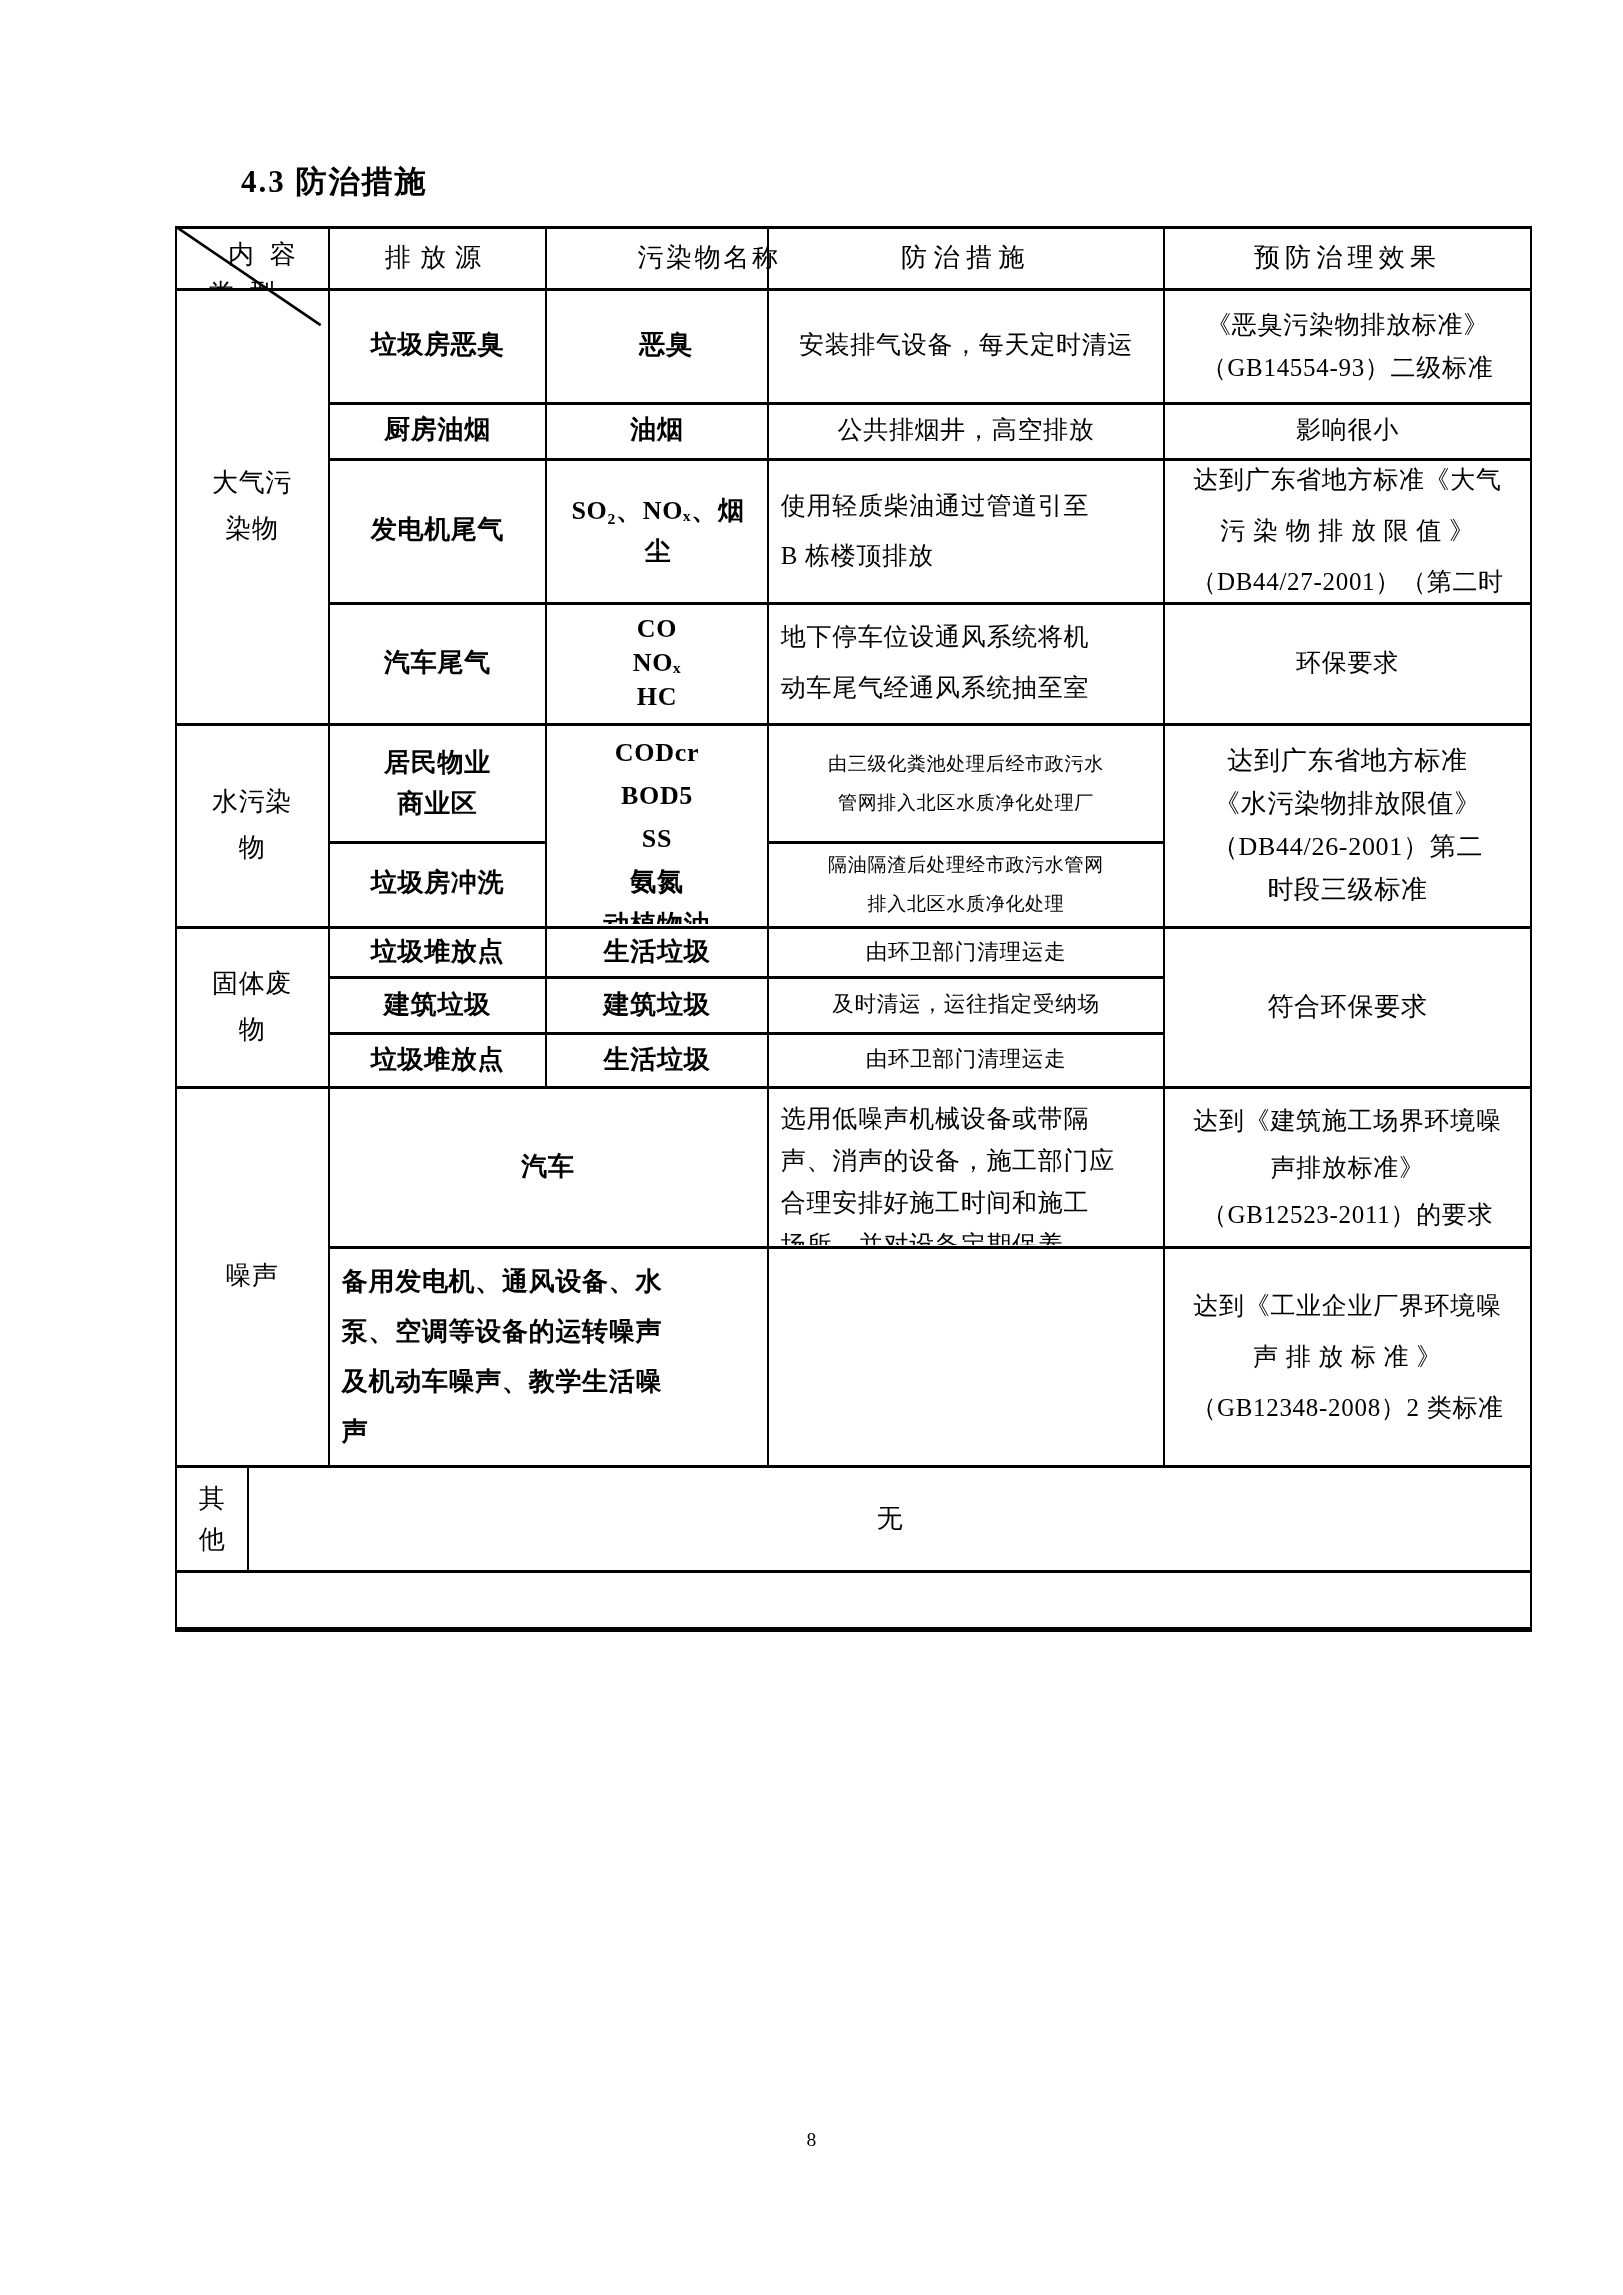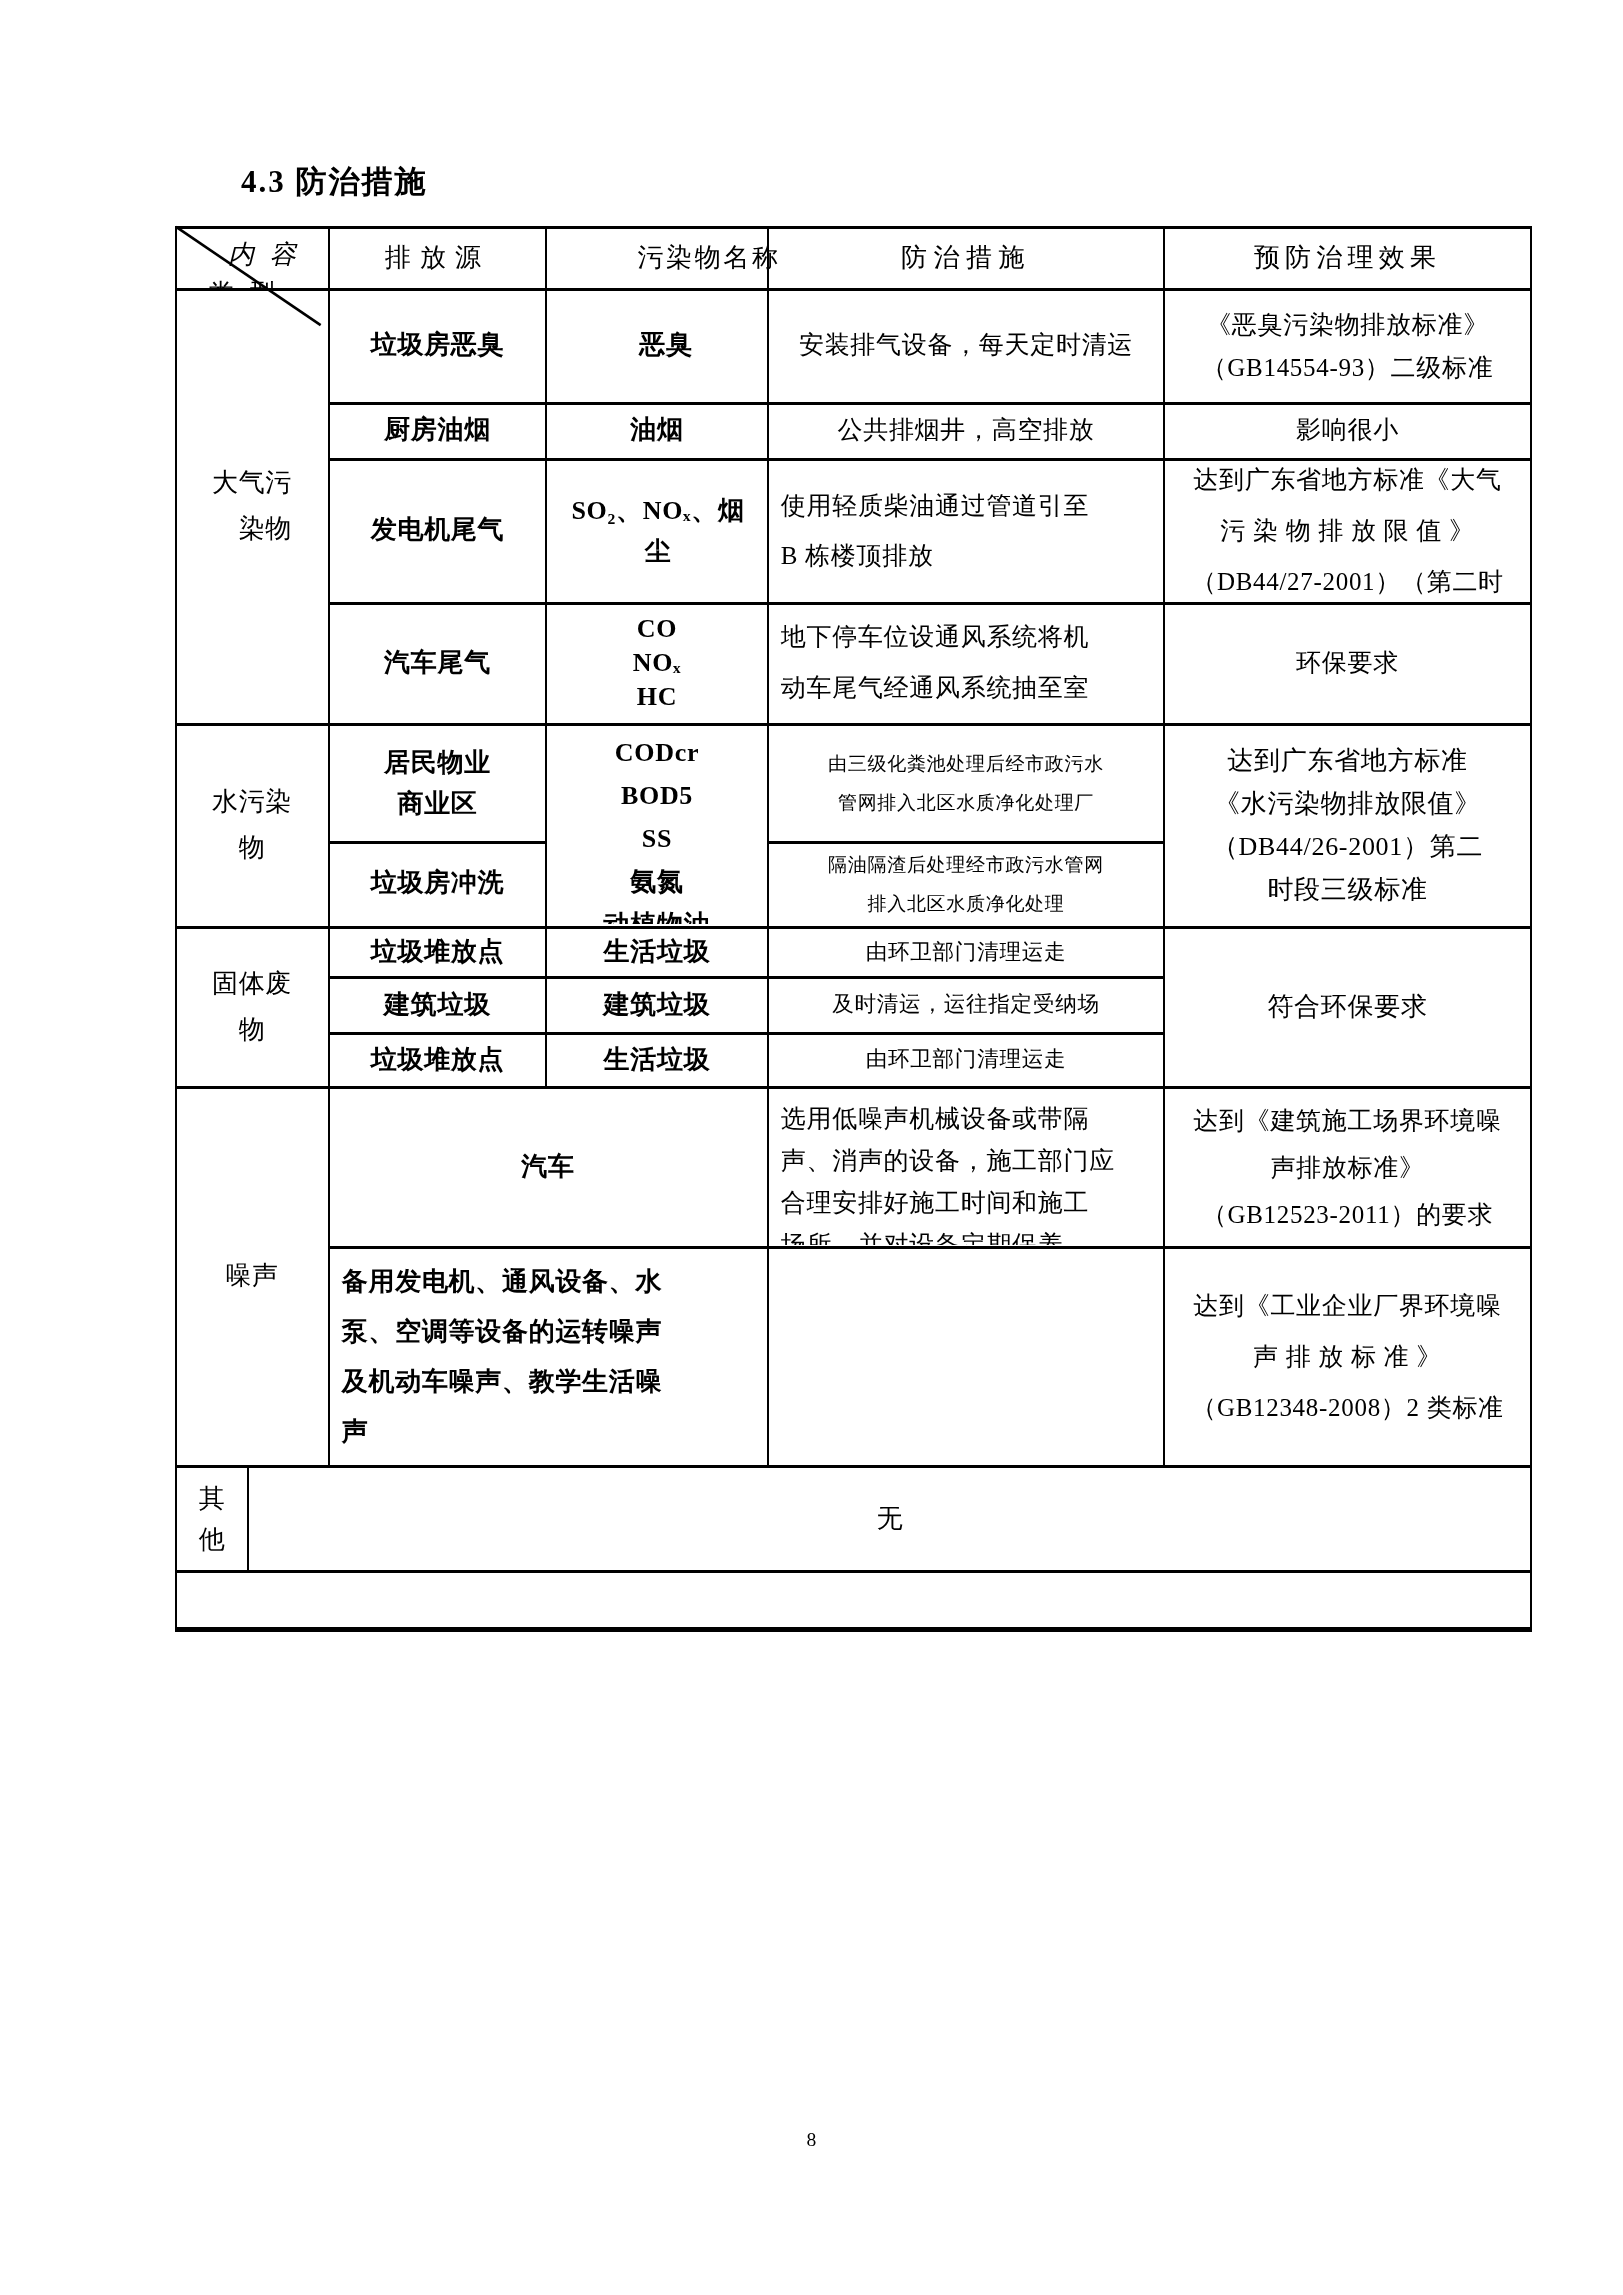--- a/index.html
+++ b/index.html
@@ -72,29 +72,29 @@
   <div class="vl" style="left:545px;top:226px;width:2px;height:863px;"></div>
   <div class="vl" style="left:767px;top:226px;width:2px;height:1242px;"></div>
   <div class="vl" style="left:1163px;top:226px;width:2px;height:1242px;"></div>
   <div class="vl" style="left:247px;top:1465px;width:2px;height:107px;"></div>
 
   <svg class="overlay" width="1623" height="2295" viewBox="0 0 2481 3509">
     <line x1="269" y1="347" x2="490" y2="497" stroke="#000" stroke-width="4"></line>
   </svg>
 
   <div class="cell corner" style="left:177px;top:228px;width:150px;height:60px;">
-    <span style="left:51px;top:6.5px;font-style:italic;">内容</span>
+    <span style="left:51px;top:6.5px;">内容</span>
     <span style="left:31px;top:46px;">类型</span>
   </div>
   <div class="cell" style="left:330px;top:228px;width:215px;height:60px;letter-spacing:9.2px;">排放源</div>
   <div class="cell" style="left:579px;top:228px;width:260px;height:60px;letter-spacing:2.6px;text-align:right;">污染物名称</div>
   <div class="cell" style="left:769px;top:228px;width:394px;height:60px;letter-spacing:6.5px;">防治措施</div>
   <div class="cell" style="left:1165px;top:228px;width:365px;height:60px;letter-spacing:5.2px;">预防治理效果</div>
 
-  <div class="cell" style="left:177px;top:290px;width:150px;height:432px;line-height:46px;text-align:right;">大气污
+  <div class="cell" style="left:177px;top:290px;width:150px;height:432px;line-height:46px;">大气污
 染物</div>
 
   <div class="cell bold" style="left:330px;top:290px;width:215px;height:111px;">垃圾房恶臭</div>
   <div class="cell bold" style="left:547px;top:290px;width:220px;height:111px;padding-left:9px;">恶臭</div>
   <div class="cell f38" style="left:769px;top:290px;width:394px;height:111px;">安装排气设备，每天定时清运</div>
   <div class="cell f38" style="left:1165px;top:290px;width:365px;height:111px;line-height:43px;">《恶臭污染物排放标准》
 （GB14554-93）二级标准</div>
 
   <div class="cell bold" style="left:330px;top:404px;width:215px;height:52px;">厨房油烟</div>
   <div class="cell bold" style="left:547px;top:404px;width:220px;height:52px;">油烟</div>

